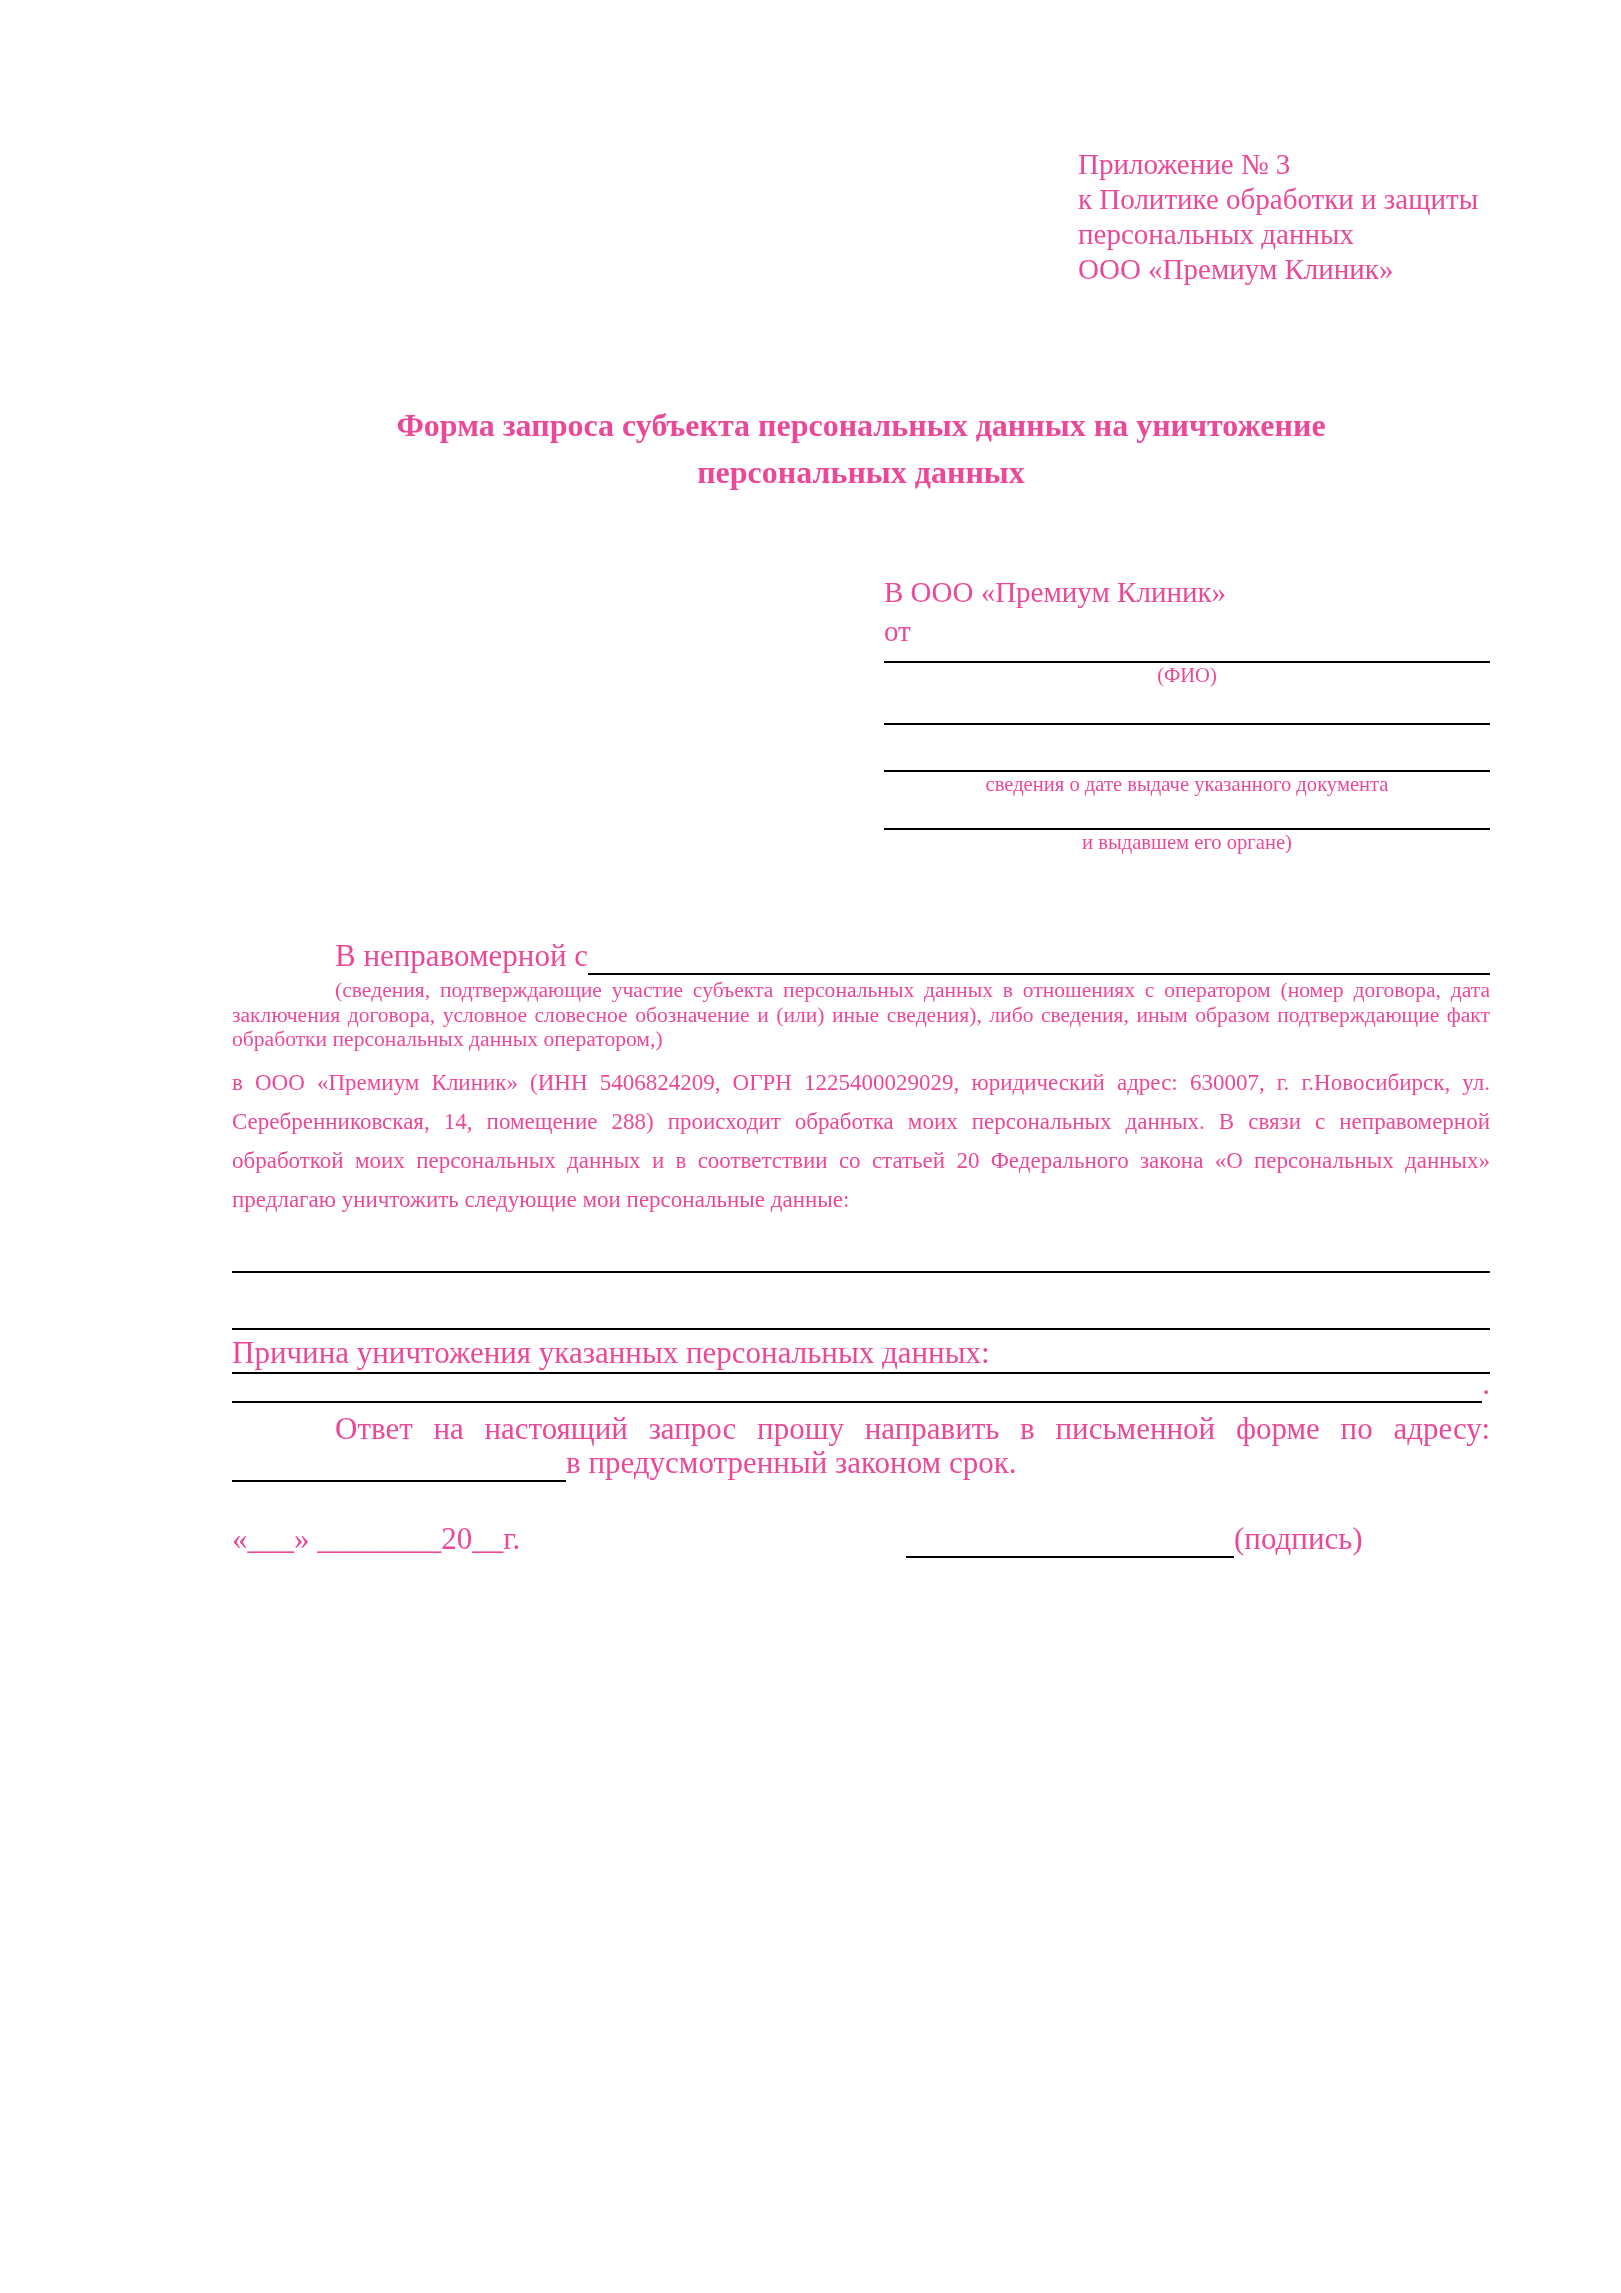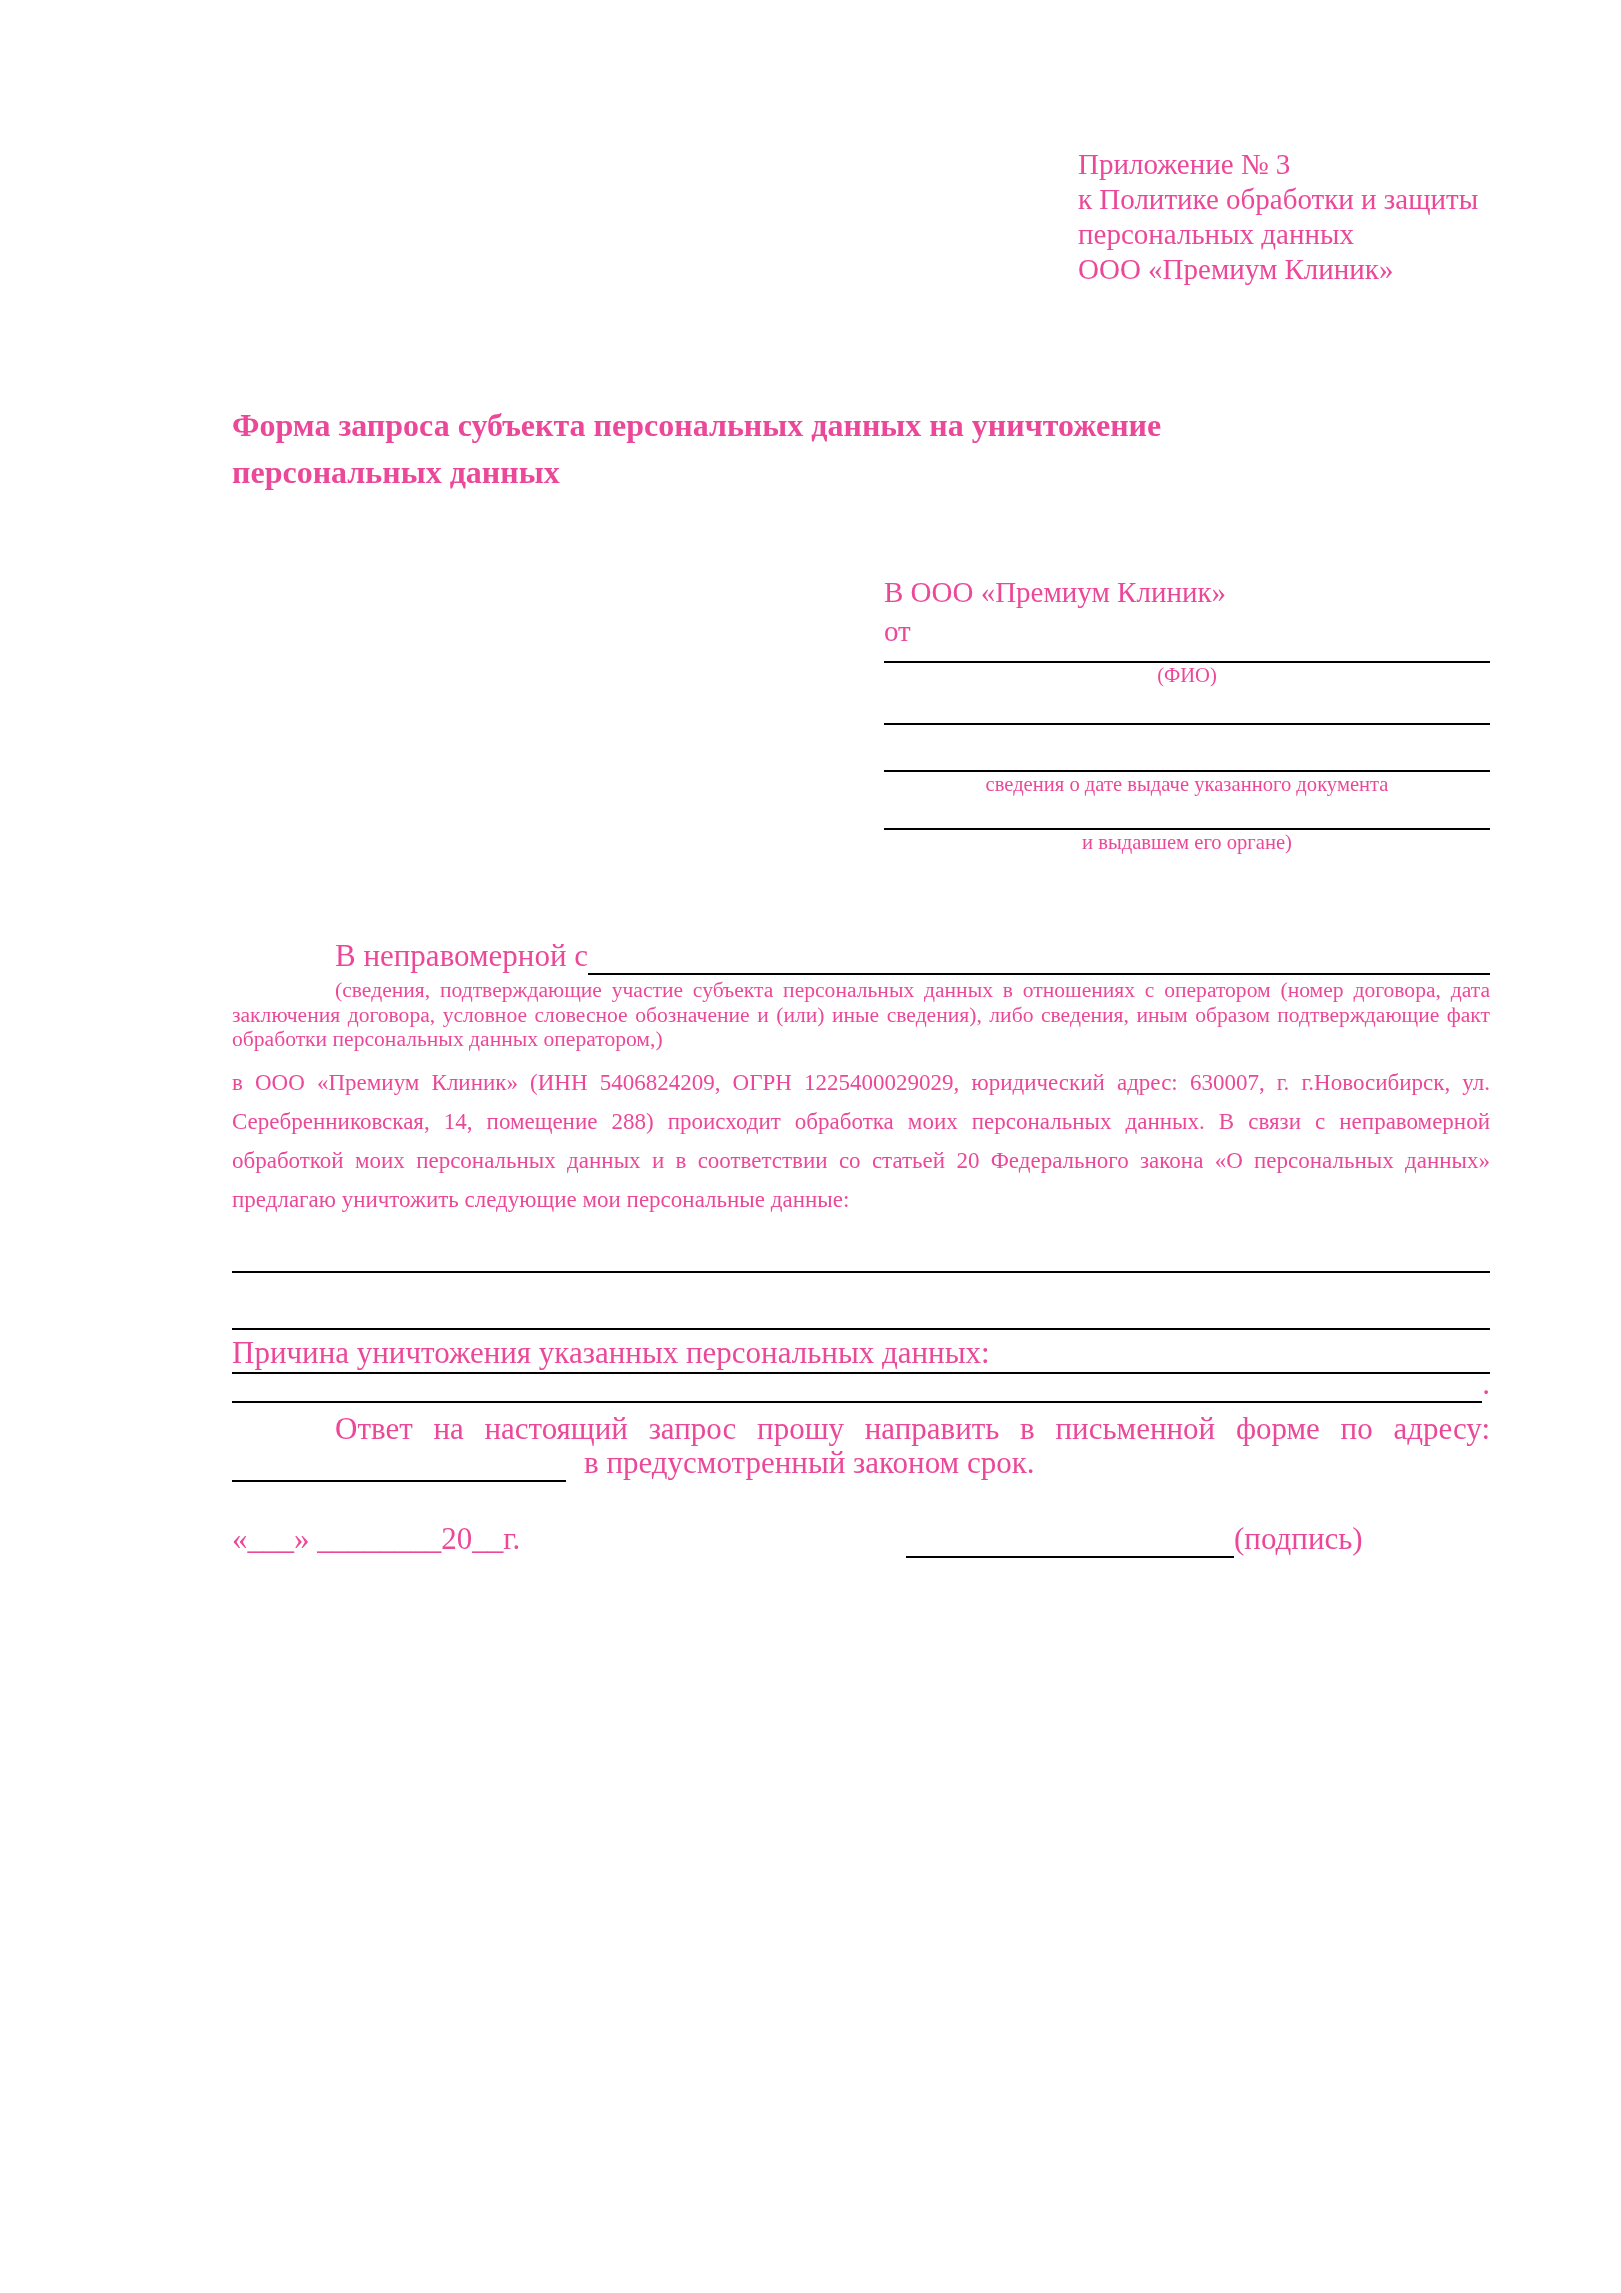--- a/index.html
+++ b/index.html
@@ -14,21 +14,21 @@
 
   
   .appendix{
     position:absolute;left:1078px;top:147px;
     font-size:29px;line-height:35px;
   }
 
   
   .doc-title{
     position:absolute;left:232px;top:402px;width:1258px;
-    text-align:left;font-weight:bold;
+    text-align:center;font-weight:bold;
     font-size:32px;line-height:47px;
   }
 
   
   .addressee{
     position:absolute;left:884px;top:573px;width:606px;
     font-size:29px;line-height:39px;
   }
   .addressee .fill{border-bottom:2.9px solid #000;height:0;}
   .addressee .fill.f1{margin-top:9.8px;}
@@ -74,21 +74,21 @@
   .dot-row{top:1364px;}
   .dot-row .dot{white-space:pre;}
 
   .response{
     position:absolute;left:232px;top:1409px;width:1258px;
     font-size:31px;line-height:39px;
     text-align:justify;text-align-last:justify;text-indent:103px;
   }
   .response2{top:1443px;}
   .response2 .fixed-line{width:334px;flex:none;border-bottom:2.9px solid #000;}
-  .response2 .suffix{white-space:nowrap;margin-left:18px;}
+  .response2 .suffix{white-space:nowrap;}
 
   
   .signing{
     position:absolute;left:232px;top:1519px;width:1258px;height:39px;
     font-size:31px;line-height:39px;
   }
   .date-line{position:absolute;left:0;top:0;white-space:pre;}
   .sig-group{
     position:absolute;left:674px;top:0;height:39px;
     display:flex;align-items:stretch;

